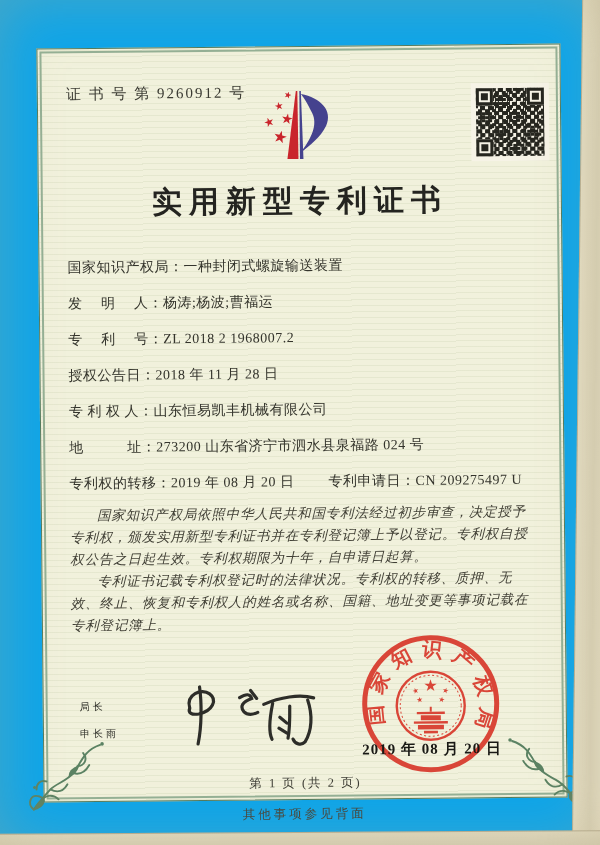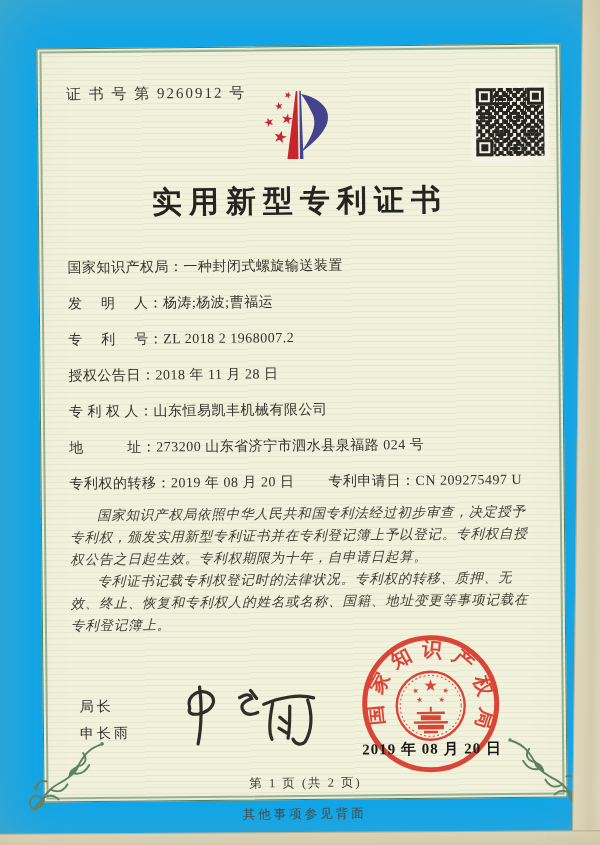--- a/index.html
+++ b/index.html
@@ -32,21 +32,21 @@
   .finder::after{content:'';position:absolute;inset:2px;background:#26261f;}
   .f-tl{left:0;top:0}.f-tr{right:0;top:0}.f-bl{left:0;bottom:0}
   .title{left:0;top:134px;width:100%;text-align:center;font-size:30px;font-weight:700;
     letter-spacing:7px;color:#242420;}
   .fields{left:28px;top:208px;width:470px;font-size:14px;color:#34342c;letter-spacing:.5px;}
   .f-row{margin-bottom:14px;line-height:22px;white-space:nowrap;}
   .f-row .sep{display:inline-block;width:34px;}
   .body-text{left:28px;top:456px;width:468px;font-size:13.5px;line-height:22px;
     color:#403f35;font-style:italic;letter-spacing:.8px;}
   .body-text p{margin:0;text-indent:2em;}
-  .signer{left:36px;top:644px;font-size:14px;color:#2e2e28;letter-spacing:3px;line-height:27px;}
+  .signer{left:36px;top:644px;font-size:10px;color:#2e2e28;letter-spacing:3px;line-height:27px;}
   .sig{left:128px;top:634px;width:164px;height:86px;}
   .seal{left:312px;top:583px;width:150px;height:150px;opacity:.92;}
   .seal-date{left:306px;top:694px;width:164px;text-align:center;font-size:15px;
     color:#191915;letter-spacing:1px;font-weight:600;z-index:5;}
   .page-no{left:0;top:728px;width:100%;text-align:center;font-size:12.5px;color:#3c3c34;letter-spacing:2px;}
   .back-note{left:40px;top:806px;width:522px;text-align:center;font-size:12.5px;
     color:#45443a;letter-spacing:3px;}
   .flourish{width:86px;height:86px;}
   .fl-left{left:-24px;top:688px;}
   .fl-right{left:462px;top:688px;transform:scaleX(-1);}

